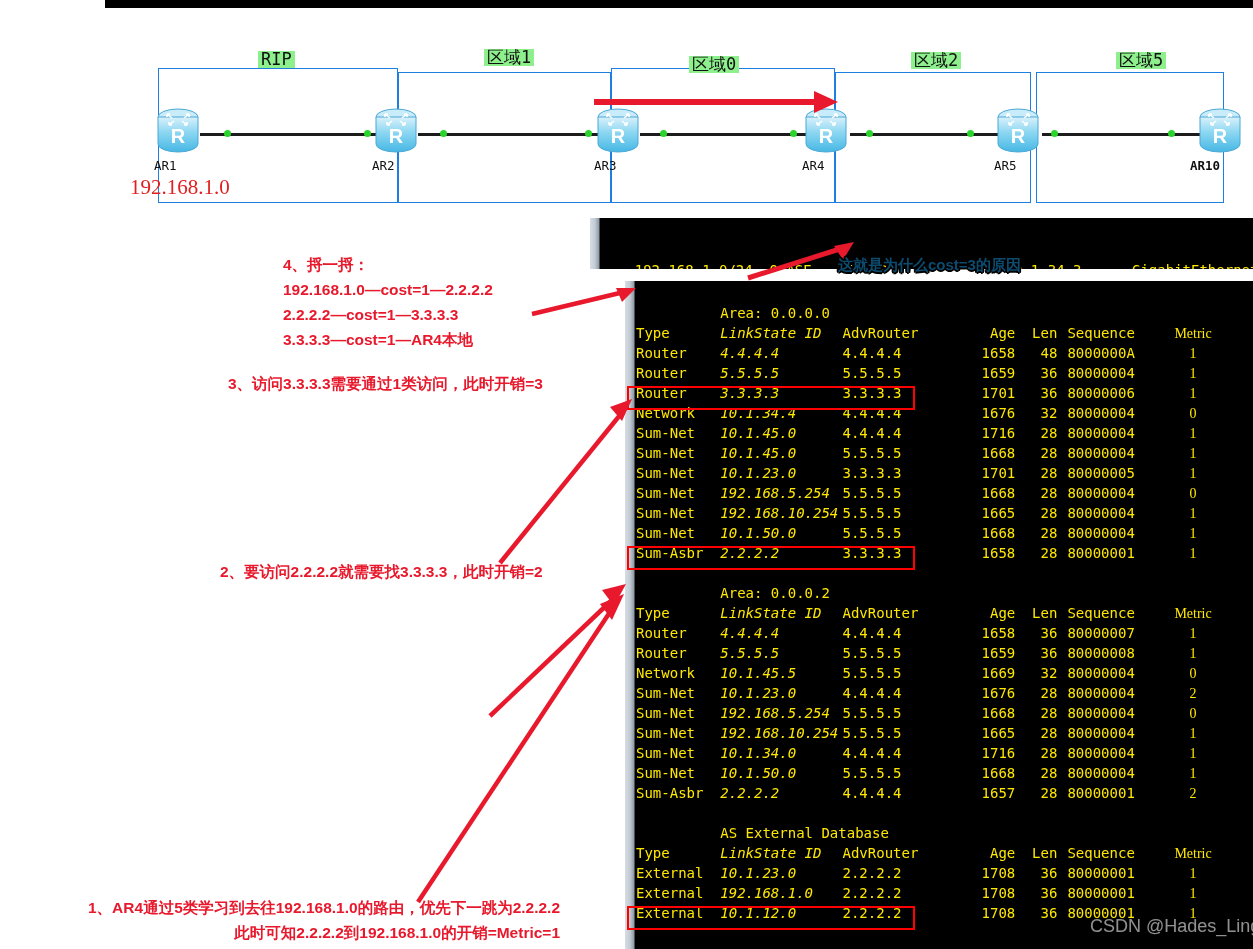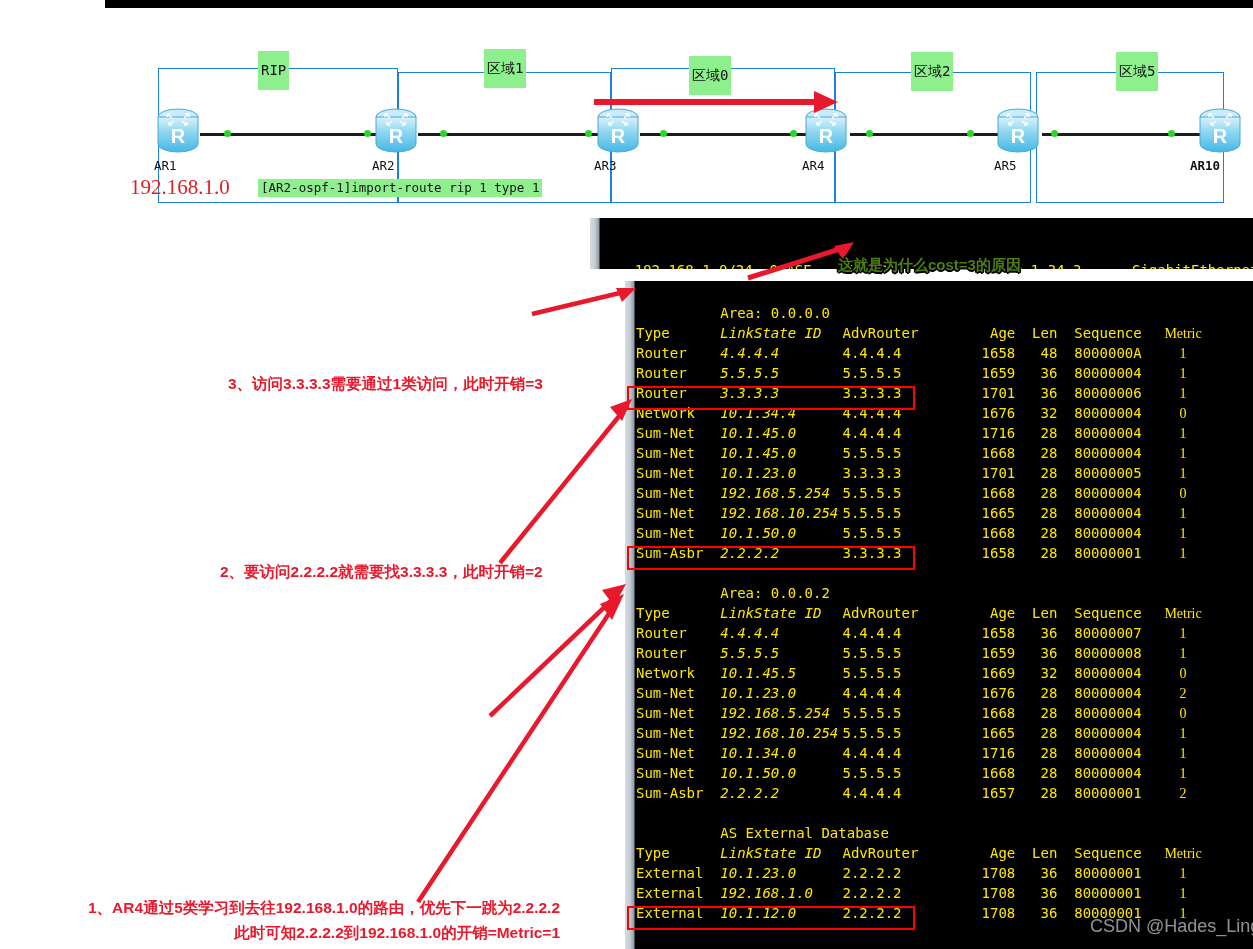--- a/index.html
+++ b/index.html
@@ -28,23 +28,23 @@
   .area-box {
     position: absolute;
     border: 1.5px solid #1f7fe0;
     background: transparent;
   }
   .area-label {
     position: absolute;
     background: #8df08d;
     color: #111;
     font-family: "DejaVu Sans Mono", monospace;
-    font-size: 14px;
+    font-size: 17px;
     line-height: 15px;
-    padding: 12px 3px;
+    padding: 1px 3px;
     white-space: nowrap;
     z-index: 4;
   }
 
   .link-line {
     position: absolute;
     height: 2.5px;
     background: #1c1c1c;
     z-index: 1;
   }
@@ -113,21 +113,21 @@
     padding-top: 2px;
   }
   .term-line { display: block; height: 20px; }
 
   
   .c-type { display: inline-block; width: 10ch; }
   .c-lsid { display: inline-block; width: 14.5ch; font-style: italic; }
   .c-adv  { display: inline-block; width: 15.5ch; }
   .c-age  { display: inline-block; width: 5ch; text-align: right; }
   .c-len  { display: inline-block; width: 5ch; text-align: right; }
-  .c-seq  { display: inline-block; width: 12ch; text-align: center; }
+  .c-seq  { display: inline-block; width: 12ch; text-align: left; margin-left: 10px; }
   .c-met  { display: inline-block; width: 7ch; text-align: center; font-family: Liberation Serif, serif; }
 
   .area-title { padding-left: 10ch; }
 
   
   .hl-box {
     position: absolute;
     border: 2.5px solid #ff0000;
     z-index: 9;
     pointer-events: none;
@@ -138,21 +138,21 @@
     position: absolute;
     color: #e8192c;
     font-weight: bold;
     font-size: 15.5px;
     line-height: 24px;
     white-space: pre;
     z-index: 10;
   }
   .anno-yellow {
     position: absolute;
-    color: #4d7c0f;
+    color: #0c4a6e;
     font-weight: bold;
     font-size: 15px;
     white-space: nowrap;
     z-index: 12;
     text-shadow:
       -1.4px -1.4px 0 #000, 1.4px -1.4px 0 #000,
       -1.4px  1.4px 0 #000, 1.4px  1.4px 0 #000,
        0 -1.6px 0 #000, 0 1.6px 0 #000,
       -1.6px 0 0 #000, 1.6px 0 0 #000;
   }
@@ -302,21 +302,20 @@
       </svg>
       <span class="router-name" style="left:-4px;font-weight:bold;">AR10</span>
     </div>
 
     <svg class="topo-arrow" width="250" height="30" viewBox="0 0 250 30">
       <line x1="2" y1="14" x2="222" y2="14" stroke="#e8192c" stroke-width="6"></line>
       <polygon points="222,3 246,14 222,25" fill="#e8192c"></polygon>
     </svg>
 
     <div class="net-label" style="left:130px; top:175px;">192.168.1.0</div>
-    <div class="cmd-label" style="left:258px; top:179px;">[AR2-ospf-1]import-route rip 1 type 1</div>
   </div>
 
   <div class="term" style="left:590px; top:218px; width:663px; height:51px;">
     <div class="sb"></div>
     <div class="term-inner">
       <span class="term-line">    192.168.1.0/24  O_ASE   150  3          D   10.1.34.3      GigabitEthernet</span>
       
     </div>
   </div>
 
@@ -329,20 +328,24 @@
 
   <div class="term" style="left:625px; top:281px; width:628px; height:668px;">
     <div class="sb"></div>
     <div class="term-inner" id="lsdb-body"><span class="term-line"> </span><span class="term-line area-title">Area: 0.0.0.0</span><span class="term-line"><span class="c-type">Type</span><span class="c-lsid">LinkState ID</span><span class="c-adv">AdvRouter</span><span class="c-age">Age</span><span class="c-len">Len</span><span class="c-seq">Sequence</span><span class="c-met">Metric</span></span><span class="term-line"><span class="c-type">Router</span><span class="c-lsid">4.4.4.4</span><span class="c-adv">4.4.4.4</span><span class="c-age">1658</span><span class="c-len">48</span><span class="c-seq">8000000A</span><span class="c-met">1</span></span><span class="term-line"><span class="c-type">Router</span><span class="c-lsid">5.5.5.5</span><span class="c-adv">5.5.5.5</span><span class="c-age">1659</span><span class="c-len">36</span><span class="c-seq">80000004</span><span class="c-met">1</span></span><span class="term-line"><span class="c-type">Router</span><span class="c-lsid">3.3.3.3</span><span class="c-adv">3.3.3.3</span><span class="c-age">1701</span><span class="c-len">36</span><span class="c-seq">80000006</span><span class="c-met">1</span></span><span class="term-line"><span class="c-type">Network</span><span class="c-lsid">10.1.34.4</span><span class="c-adv">4.4.4.4</span><span class="c-age">1676</span><span class="c-len">32</span><span class="c-seq">80000004</span><span class="c-met">0</span></span><span class="term-line"><span class="c-type">Sum-Net</span><span class="c-lsid">10.1.45.0</span><span class="c-adv">4.4.4.4</span><span class="c-age">1716</span><span class="c-len">28</span><span class="c-seq">80000004</span><span class="c-met">1</span></span><span class="term-line"><span class="c-type">Sum-Net</span><span class="c-lsid">10.1.45.0</span><span class="c-adv">5.5.5.5</span><span class="c-age">1668</span><span class="c-len">28</span><span class="c-seq">80000004</span><span class="c-met">1</span></span><span class="term-line"><span class="c-type">Sum-Net</span><span class="c-lsid">10.1.23.0</span><span class="c-adv">3.3.3.3</span><span class="c-age">1701</span><span class="c-len">28</span><span class="c-seq">80000005</span><span class="c-met">1</span></span><span class="term-line"><span class="c-type">Sum-Net</span><span class="c-lsid">192.168.5.254</span><span class="c-adv">5.5.5.5</span><span class="c-age">1668</span><span class="c-len">28</span><span class="c-seq">80000004</span><span class="c-met">0</span></span><span class="term-line"><span class="c-type">Sum-Net</span><span class="c-lsid">192.168.10.254</span><span class="c-adv">5.5.5.5</span><span class="c-age">1665</span><span class="c-len">28</span><span class="c-seq">80000004</span><span class="c-met">1</span></span><span class="term-line"><span class="c-type">Sum-Net</span><span class="c-lsid">10.1.50.0</span><span class="c-adv">5.5.5.5</span><span class="c-age">1668</span><span class="c-len">28</span><span class="c-seq">80000004</span><span class="c-met">1</span></span><span class="term-line"><span class="c-type">Sum-Asbr</span><span class="c-lsid">2.2.2.2</span><span class="c-adv">3.3.3.3</span><span class="c-age">1658</span><span class="c-len">28</span><span class="c-seq">80000001</span><span class="c-met">1</span></span><span class="term-line"> </span><span class="term-line area-title">Area: 0.0.0.2</span><span class="term-line"><span class="c-type">Type</span><span class="c-lsid">LinkState ID</span><span class="c-adv">AdvRouter</span><span class="c-age">Age</span><span class="c-len">Len</span><span class="c-seq">Sequence</span><span class="c-met">Metric</span></span><span class="term-line"><span class="c-type">Router</span><span class="c-lsid">4.4.4.4</span><span class="c-adv">4.4.4.4</span><span class="c-age">1658</span><span class="c-len">36</span><span class="c-seq">80000007</span><span class="c-met">1</span></span><span class="term-line"><span class="c-type">Router</span><span class="c-lsid">5.5.5.5</span><span class="c-adv">5.5.5.5</span><span class="c-age">1659</span><span class="c-len">36</span><span class="c-seq">80000008</span><span class="c-met">1</span></span><span class="term-line"><span class="c-type">Network</span><span class="c-lsid">10.1.45.5</span><span class="c-adv">5.5.5.5</span><span class="c-age">1669</span><span class="c-len">32</span><span class="c-seq">80000004</span><span class="c-met">0</span></span><span class="term-line"><span class="c-type">Sum-Net</span><span class="c-lsid">10.1.23.0</span><span class="c-adv">4.4.4.4</span><span class="c-age">1676</span><span class="c-len">28</span><span class="c-seq">80000004</span><span class="c-met">2</span></span><span class="term-line"><span class="c-type">Sum-Net</span><span class="c-lsid">192.168.5.254</span><span class="c-adv">5.5.5.5</span><span class="c-age">1668</span><span class="c-len">28</span><span class="c-seq">80000004</span><span class="c-met">0</span></span><span class="term-line"><span class="c-type">Sum-Net</span><span class="c-lsid">192.168.10.254</span><span class="c-adv">5.5.5.5</span><span class="c-age">1665</span><span class="c-len">28</span><span class="c-seq">80000004</span><span class="c-met">1</span></span><span class="term-line"><span class="c-type">Sum-Net</span><span class="c-lsid">10.1.34.0</span><span class="c-adv">4.4.4.4</span><span class="c-age">1716</span><span class="c-len">28</span><span class="c-seq">80000004</span><span class="c-met">1</span></span><span class="term-line"><span class="c-type">Sum-Net</span><span class="c-lsid">10.1.50.0</span><span class="c-adv">5.5.5.5</span><span class="c-age">1668</span><span class="c-len">28</span><span class="c-seq">80000004</span><span class="c-met">1</span></span><span class="term-line"><span class="c-type">Sum-Asbr</span><span class="c-lsid">2.2.2.2</span><span class="c-adv">4.4.4.4</span><span class="c-age">1657</span><span class="c-len">28</span><span class="c-seq">80000001</span><span class="c-met">2</span></span><span class="term-line"> </span><span class="term-line area-title">AS External Database</span><span class="term-line"><span class="c-type">Type</span><span class="c-lsid">LinkState ID</span><span class="c-adv">AdvRouter</span><span class="c-age">Age</span><span class="c-len">Len</span><span class="c-seq">Sequence</span><span class="c-met">Metric</span></span><span class="term-line"><span class="c-type">External</span><span class="c-lsid">10.1.23.0</span><span class="c-adv">2.2.2.2</span><span class="c-age">1708</span><span class="c-len">36</span><span class="c-seq">80000001</span><span class="c-met">1</span></span><span class="term-line"><span class="c-type">External</span><span class="c-lsid">192.168.1.0</span><span class="c-adv">2.2.2.2</span><span class="c-age">1708</span><span class="c-len">36</span><span class="c-seq">80000001</span><span class="c-met">1</span></span><span class="term-line"><span class="c-type">External</span><span class="c-lsid">10.1.12.0</span><span class="c-adv">2.2.2.2</span><span class="c-age">1708</span><span class="c-len">36</span><span class="c-seq">80000001</span><span class="c-met">1</span></span></div>
   </div>
 
   <div class="hl-box" style="left:627px; top:386px;  width:288px; height:24px;"></div>
   <div class="hl-box" style="left:627px; top:546px;  width:288px; height:24px;"></div>
   <div class="hl-box" style="left:627px; top:906px; width:288px; height:24px;"></div>
 
+  <div class="anno" style="left:283px; top:252px; line-height:25px;">4、捋一捋：
+192.168.1.0—cost=1—2.2.2.2
+2.2.2.2—cost=1—3.3.3.3
+3.3.3.3—cost=1—AR4本地</div>
 
   <div class="anno" style="left:228px; top:372px;">3、访问3.3.3.3需要通过1类访问，此时开销=3</div>
 
   <div class="anno" style="left:220px; top:560px;">2、要访问2.2.2.2就需要找3.3.3.3，此时开销=2</div>
 
   <div class="anno" style="left:88px; top:895px; line-height:25px;text-align:right;">1、AR4通过5类学习到去往192.168.1.0的路由，优先下一跳为2.2.2.2
       此时可知2.2.2.2到192.168.1.0的开销=Metric=1</div>
 
   <svg class="arrow-svg" style="left:530px; top:283px;" width="110" height="35" viewBox="0 0 110 35">
     <line x1="2" y1="31" x2="94" y2="9" stroke="#e8192c" stroke-width="4.5"></line>

